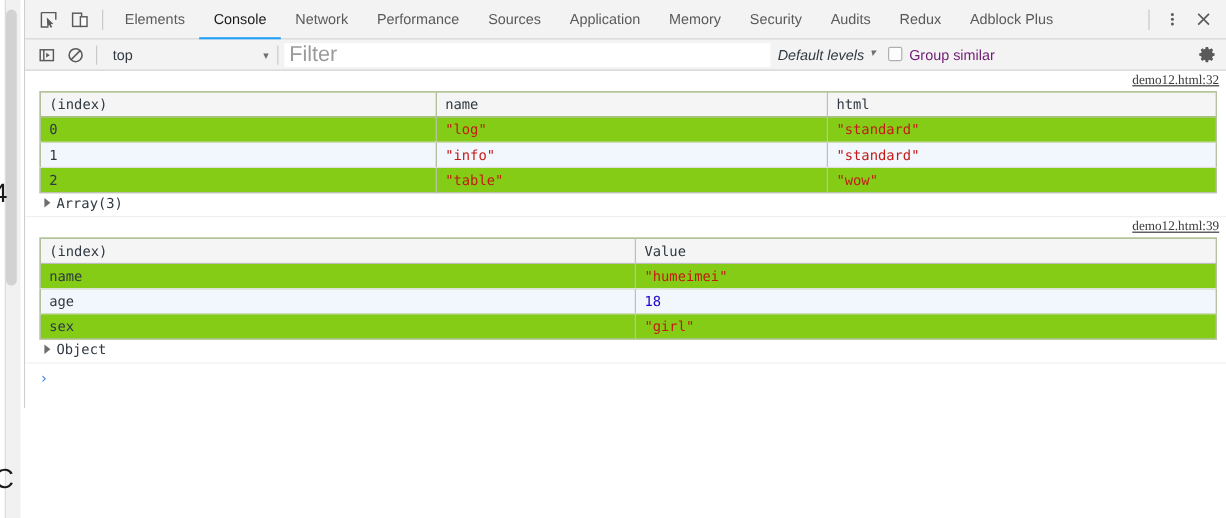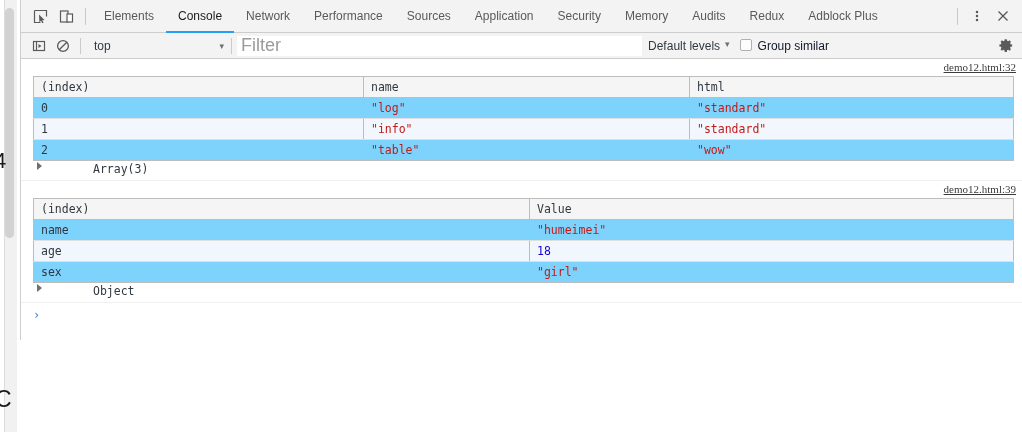--- a/index.html
+++ b/index.html
@@ -181,27 +181,28 @@
   }
   .filter-input::placeholder { color: #9b9b9b; }
   .levels {
     display: flex;
     align-items: flex-start;
     flex: 0 0 auto;
     padding: 0 8px 0 6px;
     font-size: 12px;
     color: #303942;
     white-space: nowrap;
+    font-style: italic;
   }
   .group-similar {
     display: flex;
     align-items: flex-start;
     flex: 0 0 auto;
     font-size: 12px;
-    color: #0f172a;
+    color: #701a75;
     white-space: nowrap;
   }
   .cbox {
     width: 12px; height: 12px;
     border: 1px solid #b0b0b0;
     background: #fdfdfd;
     border-radius: 2px;
     margin-right: 6px;
     box-sizing: border-box;
     flex: 0 0 auto;
@@ -230,21 +231,21 @@
     color: #3b3b3b;
     text-decoration: underline;
     cursor: pointer;
     margin-left: 14px;
   }
   table.console-table {
     border-collapse: collapse;
     table-layout: fixed;
     margin-top: 14px;
     border: 1px solid #bdbdbd;
-    background: #7dd3fc;
+    background: #84cc16;
   }
   table.console-table th,
   table.console-table td {
     border-right: 1px solid #bdbdbd;
     border-bottom: 1px solid #dfdfdf;
     font-family: "DejaVu Sans Mono", monospace;
     font-size: 11.5px;
     text-align: left;
     font-weight: normal;
     padding: 2px 0 2px 7px;
@@ -268,22 +269,22 @@
   .v-string { color: #c41a16; }
   .v-number { color: #1c00cf; }
   .v-index  { color: #303942; }
 
   .expandable {
     margin-top: 1px;
     font-family: "DejaVu Sans Mono", monospace;
     font-size: 11.5px;
     color: #303942;
     display: flex;
+    align-items: center;
     padding-left: 4px;
-    gap: 46px;
   }
   .tri {
     width: 0; height: 0;
     border-left: 5px solid #6e6e6e;
     border-top: 4px solid transparent;
     border-bottom: 4px solid transparent;
     margin-right: 5px;
     flex: 0 0 auto;
   }
 
@@ -351,24 +352,24 @@
       <div class="tab">
           <span>Performance</span>
         </div>
       <div class="tab">
           <span>Sources</span>
         </div>
       <div class="tab">
           <span>Application</span>
         </div>
       <div class="tab">
+          <span>Memory</span>
+        </div>
+      <div class="tab">
           <span>Security</span>
-        </div>
-      <div class="tab">
-          <span>Memory</span>
         </div>
       <div class="tab">
           <span>Audits</span>
         </div>
       <div class="tab">
           <span>Redux</span>
         </div>
       <div class="tab">
           <span>Adblock Plus</span>
         </div>

